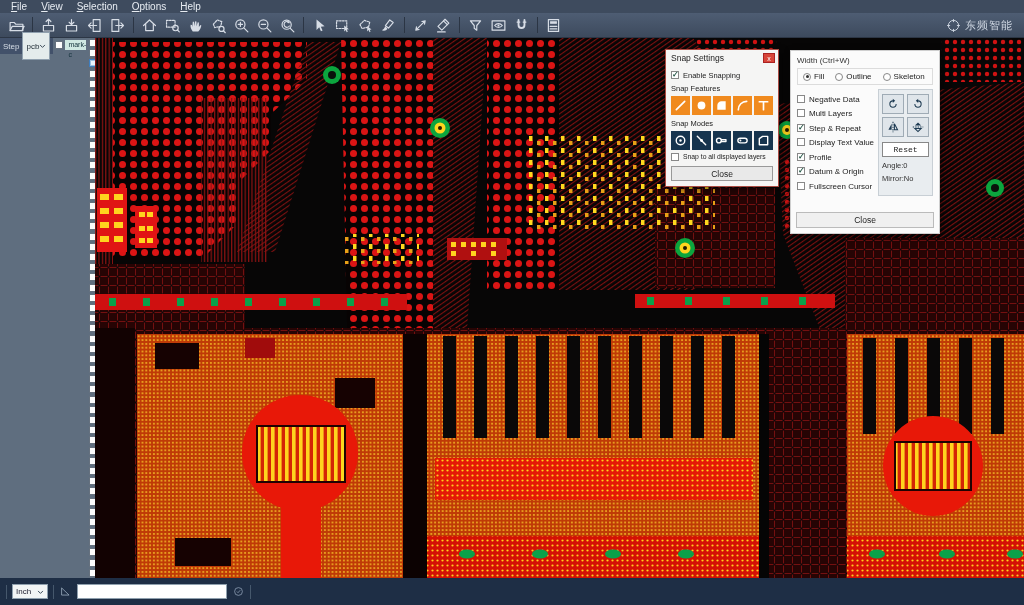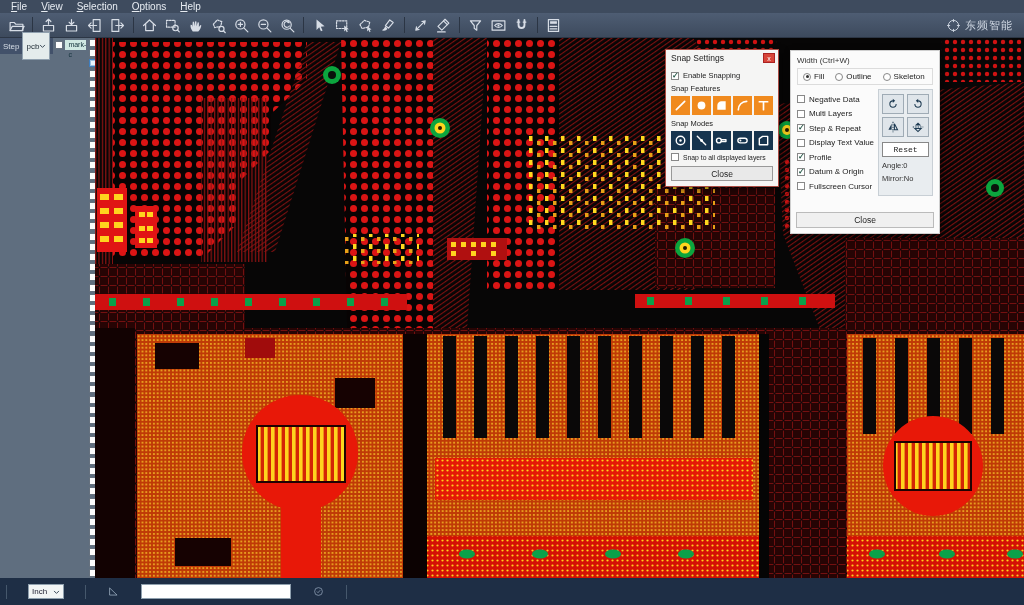--- a/index.html
+++ b/index.html
@@ -55,21 +55,21 @@
   
   #canvas { position:relative; width:929px; height:540px; background:#050505; overflow:hidden; }
 
   
   .dialog { position:absolute; background:#f5f5f4; box-shadow:2px 3px 7px rgba(0,0,0,.5); }
   #snap-dialog { left:570px; top:11px; width:114px; border:1px solid #a94b42; }
   .dlg-title { display:flex; align-items:center; justify-content:space-between; padding:3px 3px 3px 5px; }
   .dlg-title-text { font-size:8.5px; color:#222; }
   #snap-close-x { width:12px; height:10px; background:#d8453a; color:#fff; font-size:7px; line-height:9px; text-align:center; border:1px solid #a22; }
   .dlg-body { padding:2px 5px 5px; }
-  .ckrow { display:flex; align-items:center; gap:4px; margin:3px 0; }
+  .ckrow { display:flex; gap:4px; margin:3px 0; }
   .ckbox { width:8px; height:8px; background:#fff; border:1px solid #888; flex:none; position:relative; }
   .ckbox.on::after { content:"✓"; position:absolute; left:0; top:-2px; font-size:8px; color:#254; font-weight:bold; }
   .cklabel { font-size:7.5px; color:#222; white-space:nowrap; }
   .cklabel.small { font-size:6.8px; }
   .dlg-sect { font-size:7.5px; color:#222; margin:4px 0 3px; }
   .btnrow { display:flex; gap:2px; }
   .fbtn, .mbtn { width:19px; height:19px; border:none; display:flex; align-items:center; justify-content:center; color:#fff; padding:0; }
   .fbtn { background:#f08a1e; }
   .mbtn { background:#16344e; }
   .fbtn svg, .mbtn svg { width:13px; height:13px; stroke:currentColor; fill:none; stroke-width:1.5; stroke-linecap:round; stroke-linejoin:round; }
@@ -89,21 +89,21 @@
   #graphic-checks .ckrow { margin:5.5px 0; }
   #graphic-panel { width:60px; background:#e9edf0; border:1px solid #c8cfd5; padding:4px 3px; font-size:7.5px; color:#333; }
   #xform-grid { display:grid; grid-template-columns:1fr 1fr; gap:3px; }
   .gbtn { height:20px; background:#dfe5ea; border:1px solid #9fabb5; color:#1d3a52; display:flex; align-items:center; justify-content:center; padding:0; }
   .gbtn svg { width:14px; height:14px; stroke:currentColor; fill:none; stroke-width:1.5; }
   #reset-btn { width:100%; height:15px; margin-top:5px; background:#fff; border:1px solid #888; font-size:8px; font-family:Liberation Mono, monospace; color:#222; }
   #angle-text, #mirror-text { margin-top:4px; }
   #graphic-close { margin:4px 5px 5px; height:16px; background:#f0f0f0; border:1px solid #bbb; font-size:8.5px; font-family:inherit; color:#222; }
 
   
-  #bottombar { height:27px; background:#1e2e45; display:flex; align-items:center; padding-left:6px; gap:21px; }
+  #bottombar { height:27px; background:#1e2e45; display:flex; align-items:center; padding-left:6px; gap:5px; }
   .bsep { width:1px; height:14px; background:#46586c; }
   #unit-select { width:36px; height:15px; background:#f2f5f5; border:1px solid #8fa0ae; font-size:8px; color:#223; display:flex; align-items:center; justify-content:space-between; padding:0 3px; }
   #unit-select svg { width:7px; height:6px; stroke:#3a4a58; fill:none; stroke-width:1.4; }
   #flag-icon svg { width:13px; height:13px; stroke:#9fb0c2; fill:none; stroke-width:1.2; }
   #command-input { width:150px; height:15px; border:1px solid #8fa0ae; background:#fff; font-size:8px; padding:0 3px; }
   #confirm-icon svg { width:13px; height:13px; stroke:#8fa0b5; fill:none; stroke-width:1.2; }
 </style>
 </head>
 <body>
 

